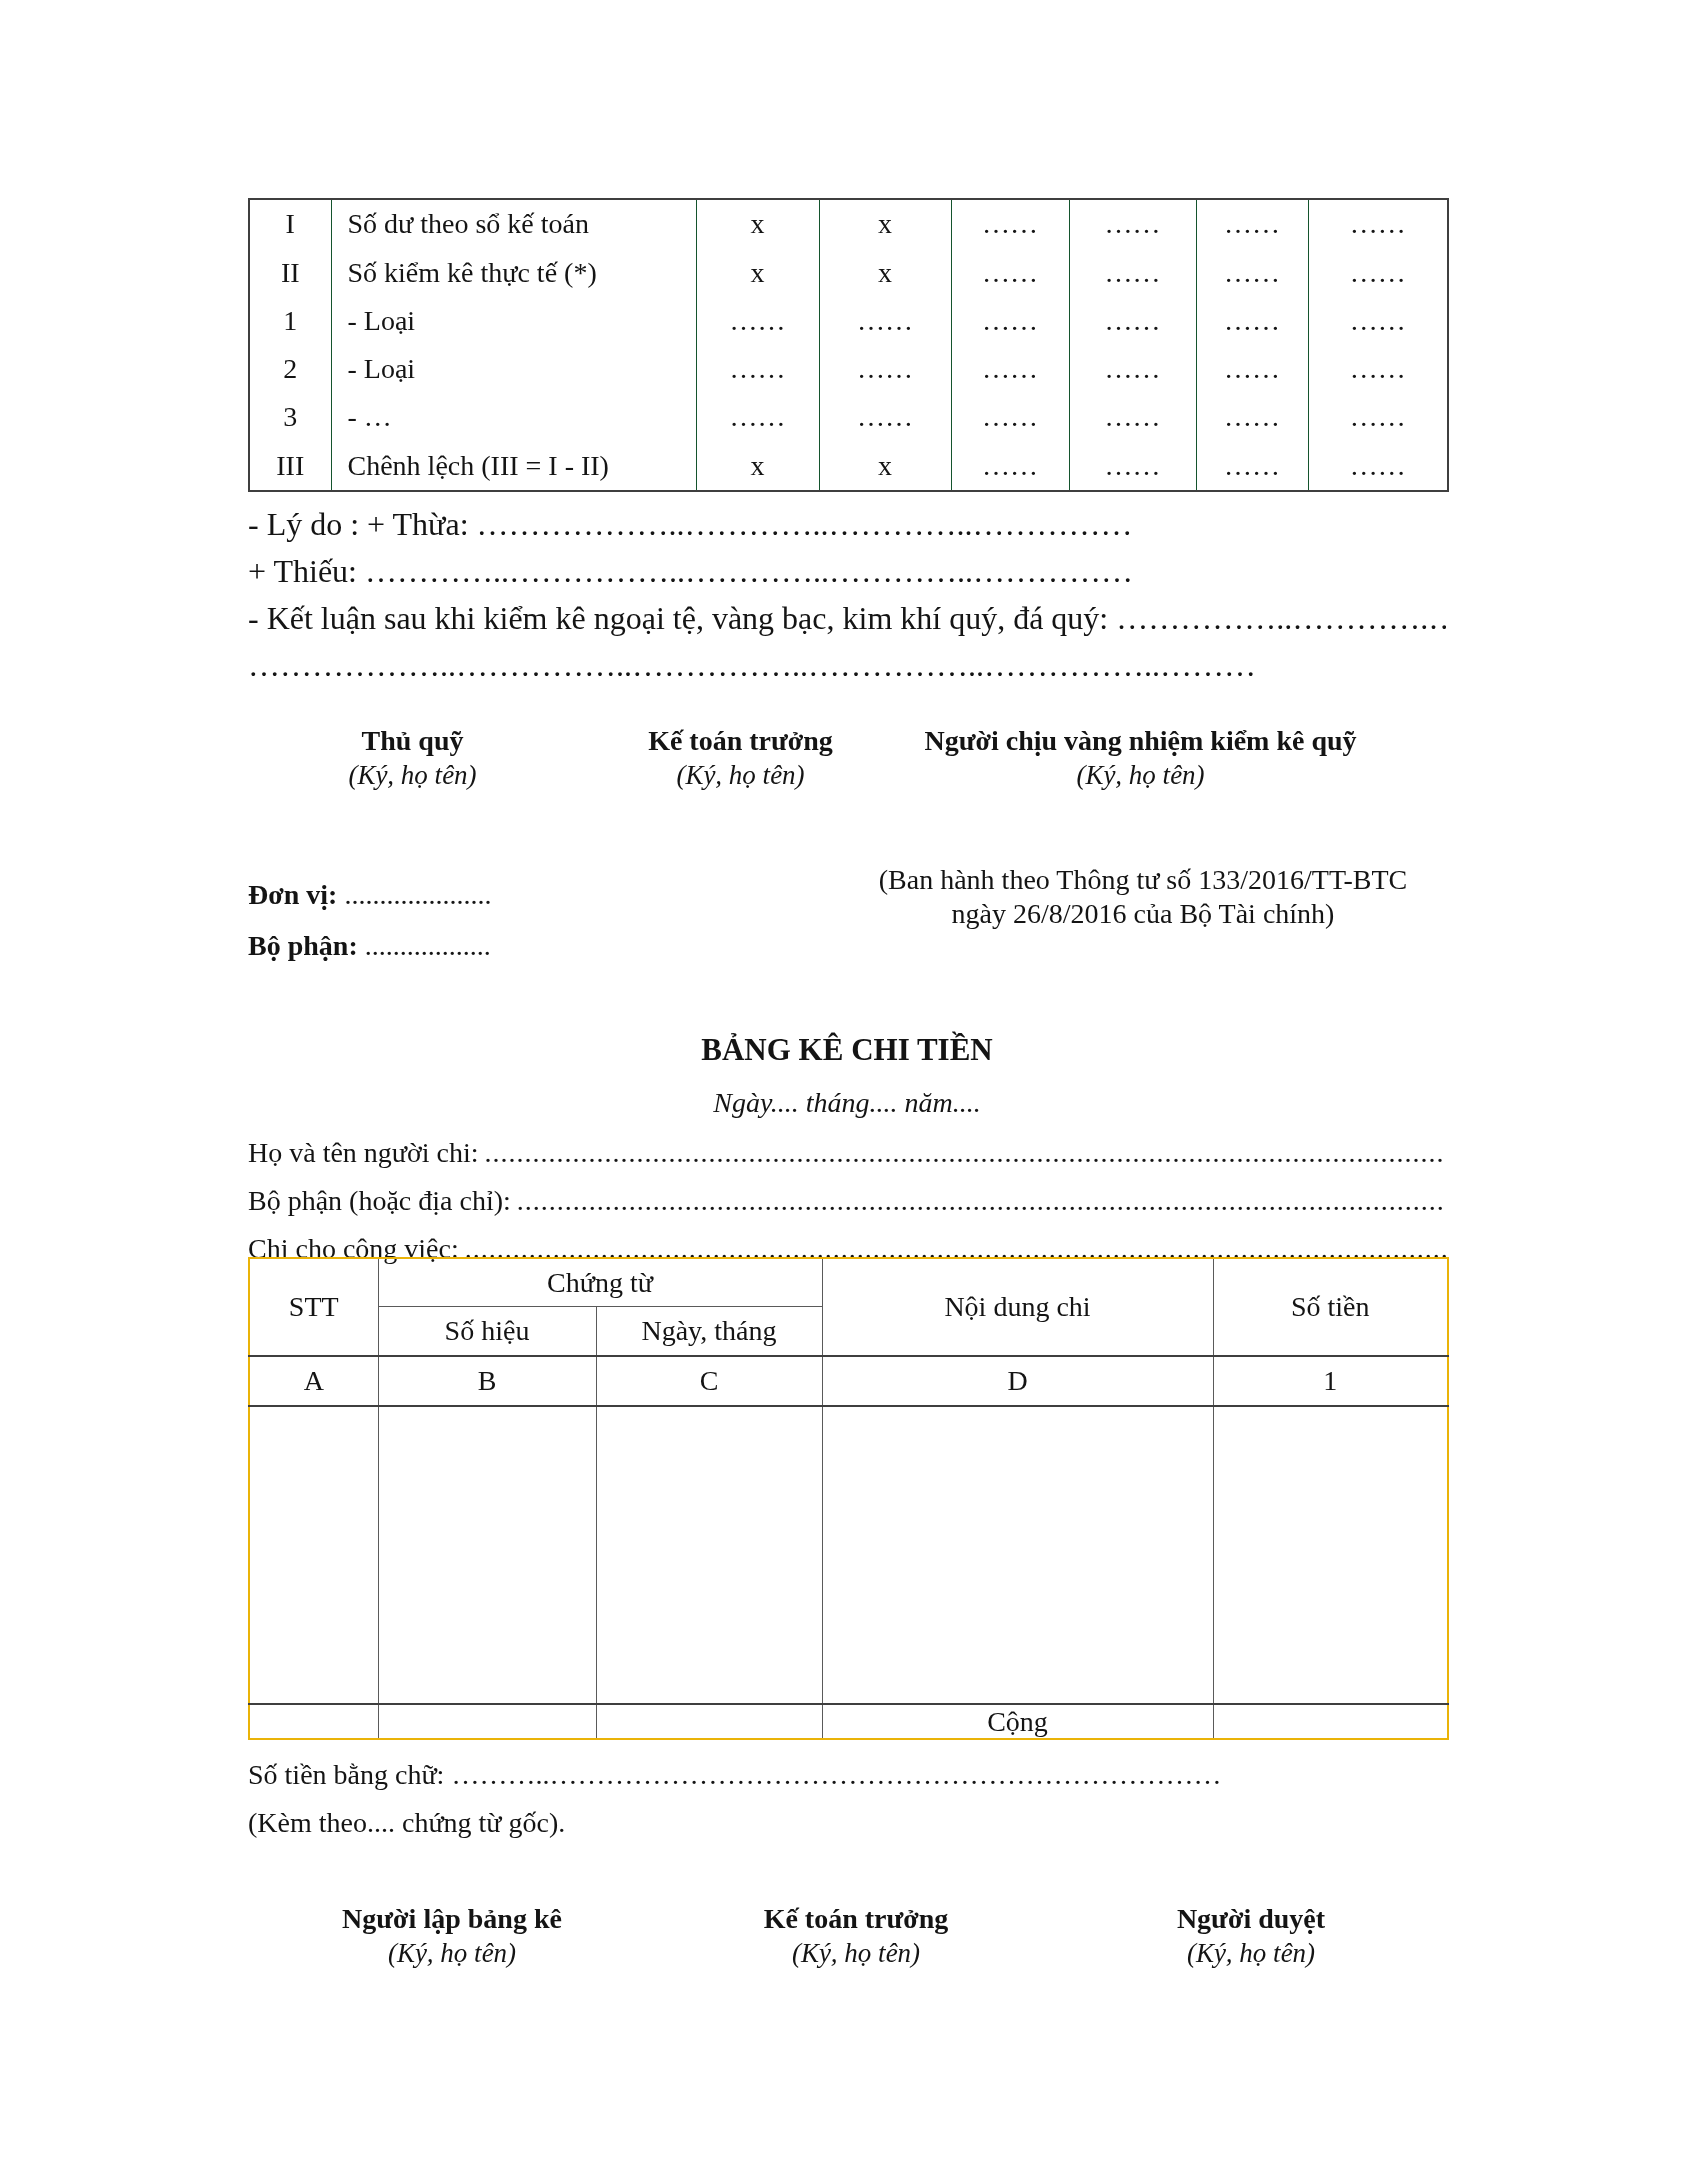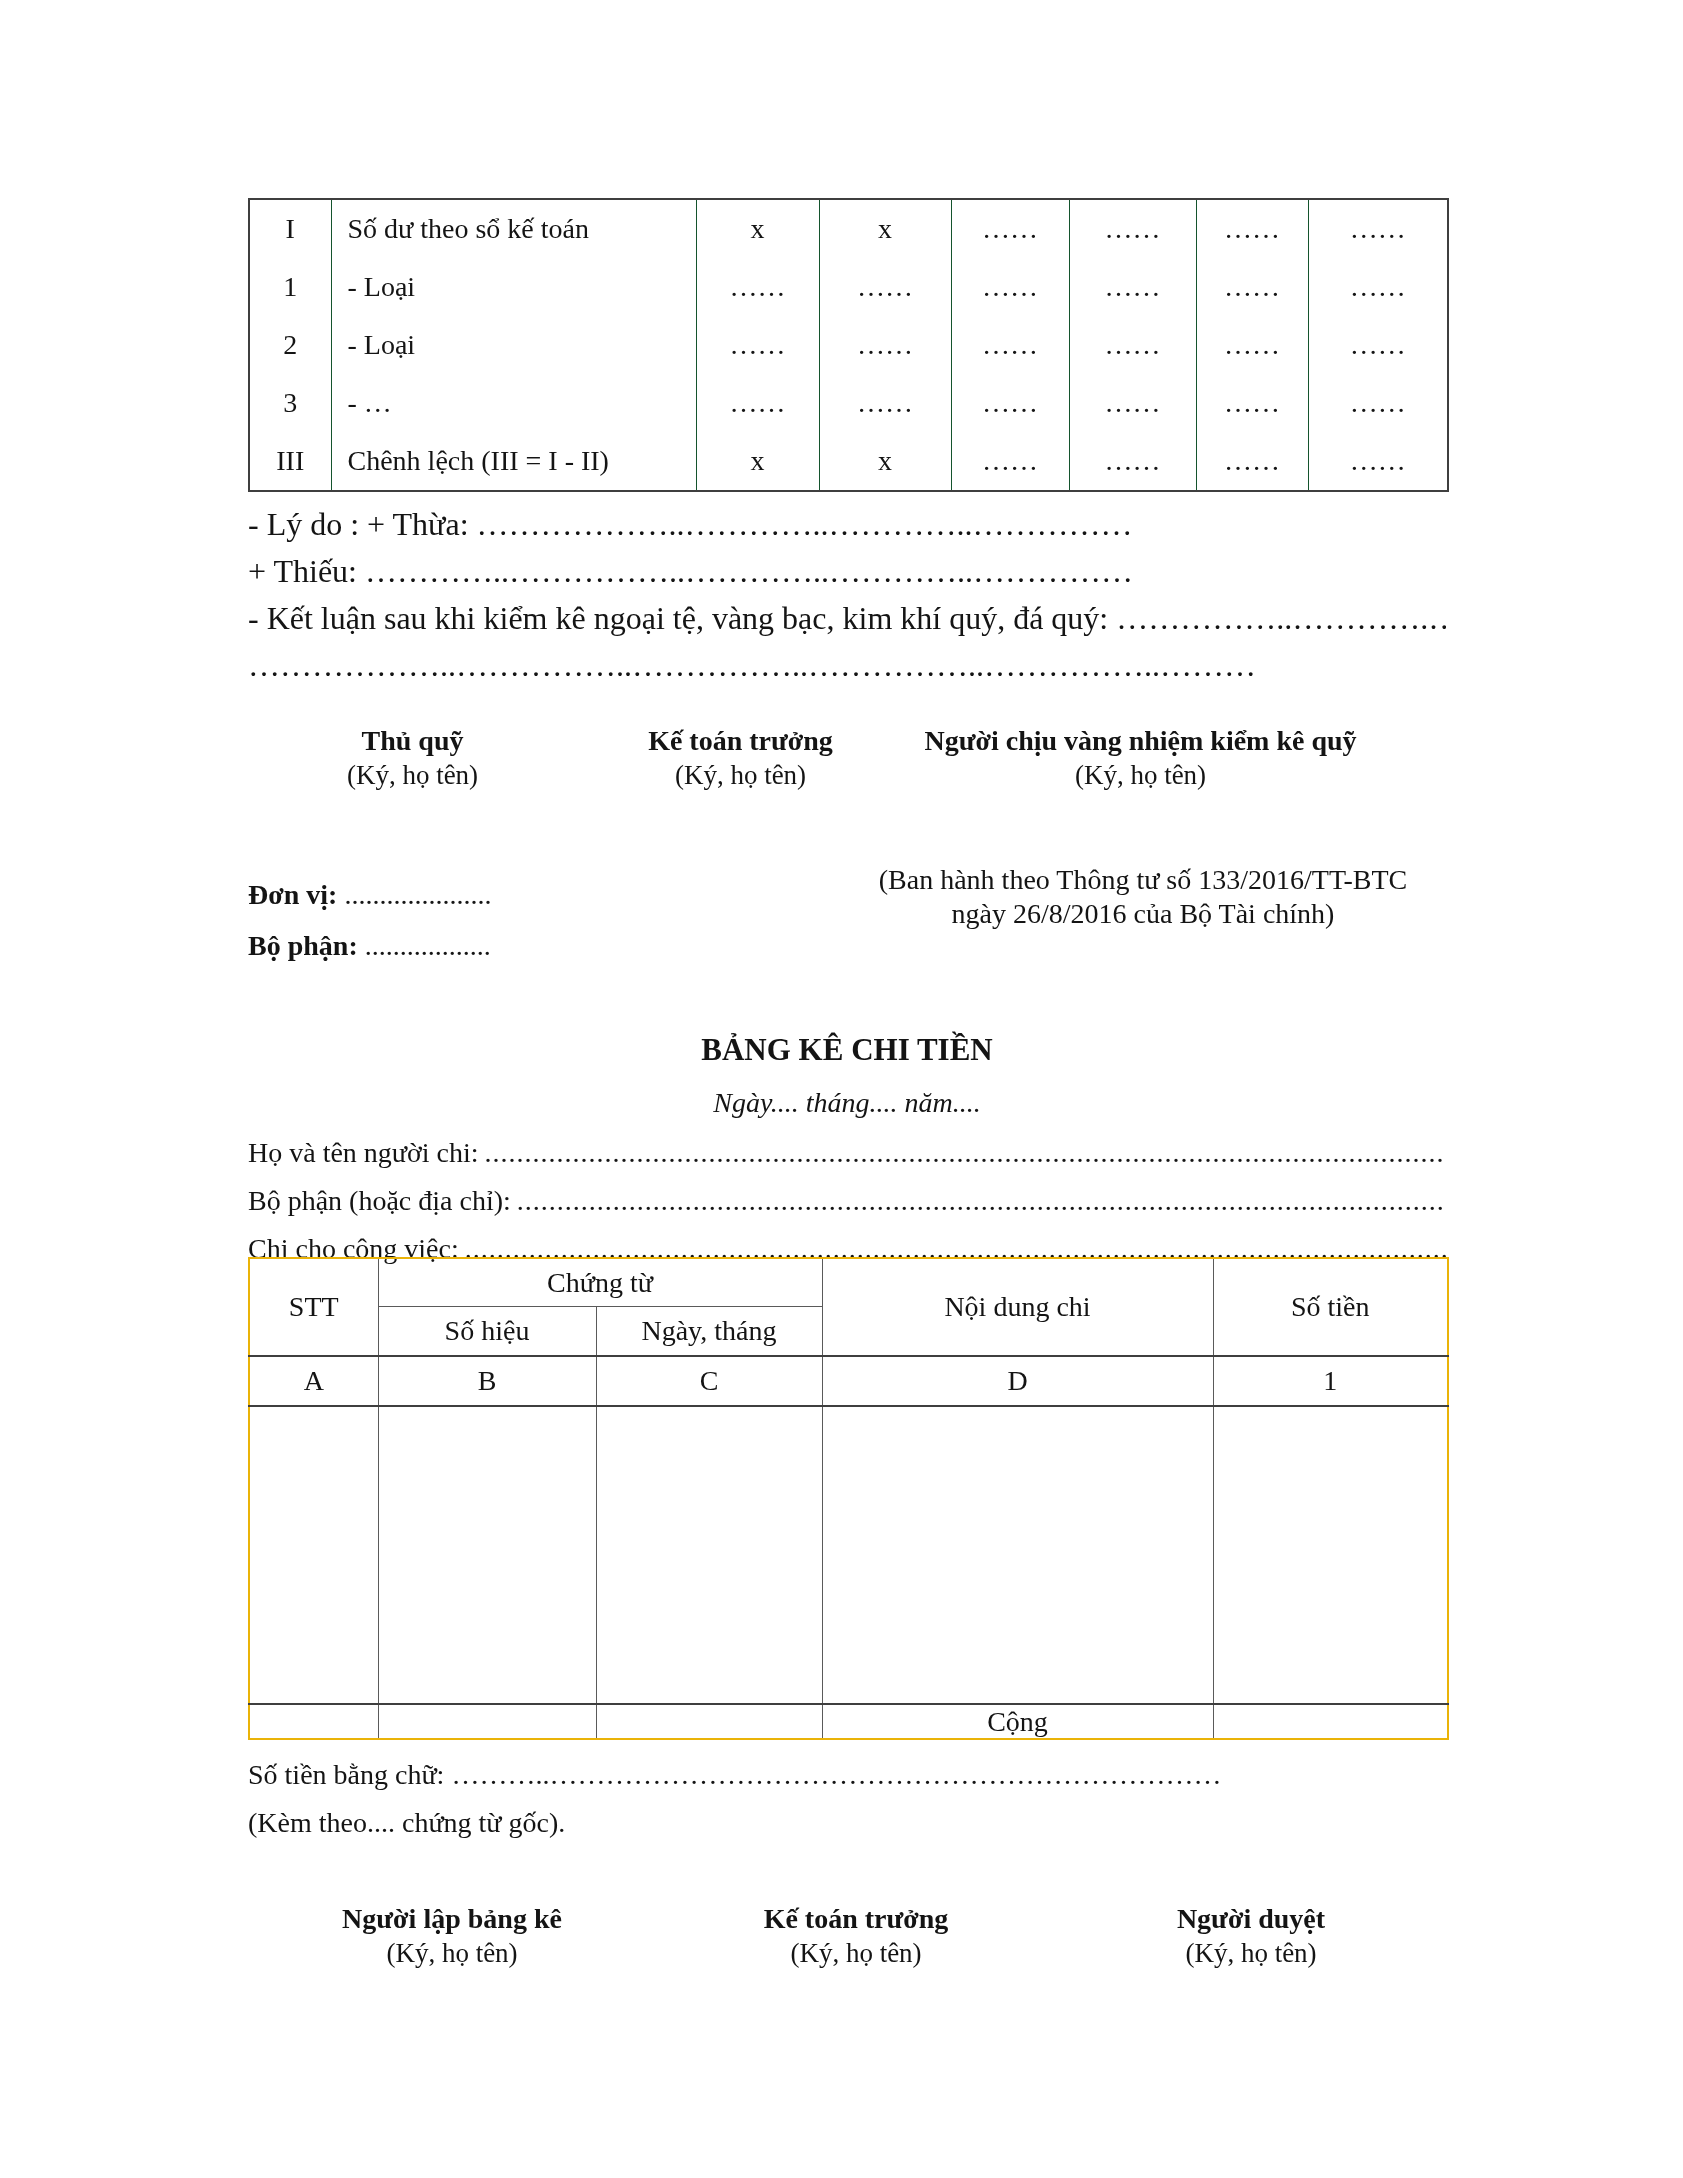--- a/index.html
+++ b/index.html
@@ -33,21 +33,21 @@
   .reasons {
     left:248px; top:501px; width:1198px;
     font-size:32px; line-height:47px;
   }
   .reason-line { white-space:nowrap; overflow:hidden; }
 
   
   .sig-row { display:flex; }
   .sig-block { text-align:center; white-space:nowrap; }
   .sig-title { font-weight:bold; font-size:28px; line-height:36px; }
-  .sig-note  { font-size:27px; line-height:33px; }
+  .sig-note  { font-style:italic; font-size:27px; line-height:33px; }
   .sig-row.top { left:248px; top:723px; width:1198px; }
   .sig-row.top .sig-block:nth-child(1) { width:329px; }
   .sig-row.top .sig-block:nth-child(2) { width:327px; }
   .sig-row.top .sig-block:nth-child(3) { width:473px; }
   .sig-row.bottom { left:248px; top:1901px; width:1198px; }
   .sig-row.bottom .sig-block:nth-child(1) { width:408px; }
   .sig-row.bottom .sig-block:nth-child(2) { width:400px; }
   .sig-row.bottom .sig-block:nth-child(3) { width:390px; }
 
   
@@ -106,20 +106,30 @@
         <col style="width:132px">
       <col style="width:118px">
         <col style="width:127px">
         <col style="width:112px">
         <col style="width:140px">
     </colgroup>
     <tbody>
       <tr>
         <td>I</td>
         <td class="lbl">Số dư theo sổ kế toán</td>
+        <td>x</td>
+        <td>x</td>
+        <td>……</td>
+        <td>……</td>
+        <td>……</td>
+        <td>……</td>
+      </tr>
+      <tr>
+        <td>II</td>
+        <td class="lbl">Số kiểm kê thực tế (*)</td>
         <td>x</td>
         <td>x</td>
         <td>……</td>
         <td>……</td>
         <td>……</td>
         <td>……</td>
       </tr>
       <tr>
         <td>1</td>
         <td class="lbl">- Loại</td>

